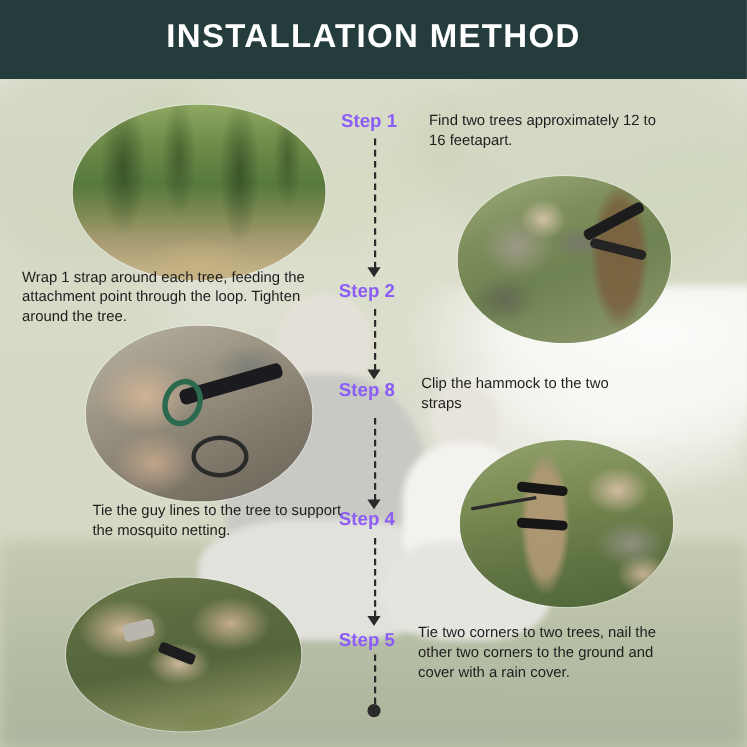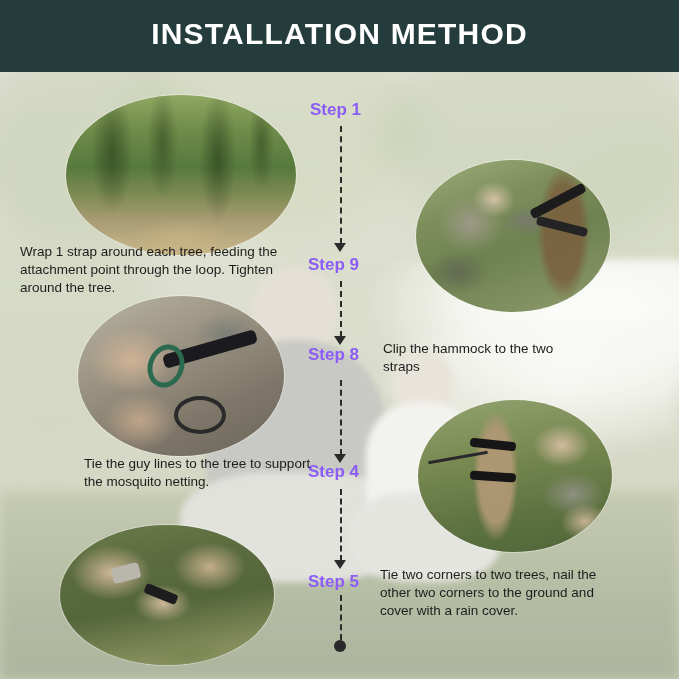--- a/index.html
+++ b/index.html
@@ -192,36 +192,37 @@
   <div class="oval" style="left:66px;top:95px;width:230px;height:160px;">
     <div class="inner" style="background:linear-gradient(180deg,#8fa862 0%,#6f8c49 22%,#56793d 45%,#7d8a52 62%,#a89b72 78%,#c9b88c 100%);"></div>
     <div class="inner" style="background:
          radial-gradient(ellipse 30px 90px at 20% 35%, rgba(30,50,20,.55) 0%, rgba(30,50,20,0) 70%),
          radial-gradient(ellipse 22px 80px at 42% 30%, rgba(40,60,25,.5) 0%, rgba(40,60,25,0) 70%),
          radial-gradient(ellipse 26px 95px at 66% 38%, rgba(25,45,18,.5) 0%, rgba(25,45,18,0) 70%),
          radial-gradient(ellipse 18px 70px at 85% 30%, rgba(35,55,22,.45) 0%, rgba(35,55,22,0) 70%),
          radial-gradient(ellipse 70px 34px at 50% 92%, rgba(200,178,130,.85) 0%, rgba(200,178,130,0) 75%);"></div>
   </div>
   <div class="step-label" style="left:310px;top:100px;">Step 1</div>
+  <div class="caption left" style="left:390px;top:101px;width:212px;">Find two trees approximately 12 to 16 feetapart.</div>
 
   <div class="dashline" style="left:340px;top:126px;height:118px;"></div>
   <div class="arrowhead" style="left:334px;top:243px;"></div>
 
   <div class="oval" style="left:416px;top:160px;width:194px;height:152px;">
     <div class="inner" style="background:linear-gradient(160deg,#9fae7c 0%,#7e8f5c 30%,#6e8150 55%,#8f9a6d 100%);"></div>
     <div class="inner" style="background:
          radial-gradient(ellipse 34px 86px at 76% 48%, rgba(122,96,62,.95) 0%, rgba(122,96,62,.85) 55%, rgba(122,96,62,0) 78%),
          radial-gradient(ellipse 46px 40px at 28% 42%, rgba(160,155,140,.9) 0%, rgba(160,155,140,0) 72%),
          radial-gradient(ellipse 30px 26px at 40% 26%, rgba(214,196,170,.95) 0%, rgba(214,196,170,0) 70%),
          radial-gradient(ellipse 40px 22px at 58% 40%, rgba(120,118,112,.8) 0%, rgba(120,118,112,0) 72%),
          radial-gradient(ellipse 42px 30px at 22% 74%, rgba(95,100,82,.8) 0%, rgba(95,100,82,0) 72%);"></div>
     <div style="position:absolute;left:112px;top:36px;width:60px;height:10px;background:#1c1c1c;transform:rotate(-28deg);border-radius:4px;"></div>
     <div style="position:absolute;left:120px;top:62px;width:52px;height:9px;background:#242424;transform:rotate(14deg);border-radius:4px;"></div>
   </div>
-  <div class="step-label" style="left:308px;top:255px;">Step 9</div>
+  <div class="step-label" style="left:308px;top:255px;">Step 2</div>
   <div class="caption center" style="left:20px;top:243px;width:278px;">Wrap 1 strap around each tree, feeding the attachment point through the loop. Tighten around the tree.</div>
 
   <div class="dashline" style="left:340px;top:281px;height:56px;"></div>
   <div class="arrowhead" style="left:334px;top:336px;"></div>
 
   <div class="oval" style="left:78px;top:296px;width:206px;height:160px;">
     <div class="inner" style="background:linear-gradient(155deg,#b9b4a4 0%,#9d9584 35%,#7e7769 70%,#6a6459 100%);"></div>
     <div class="inner" style="background:
          radial-gradient(ellipse 60px 46px at 26% 40%, rgba(210,180,150,.95) 0%, rgba(210,180,150,0) 72%),
          radial-gradient(ellipse 52px 40px at 30% 78%, rgba(198,168,140,.9) 0%, rgba(198,168,140,0) 72%),

